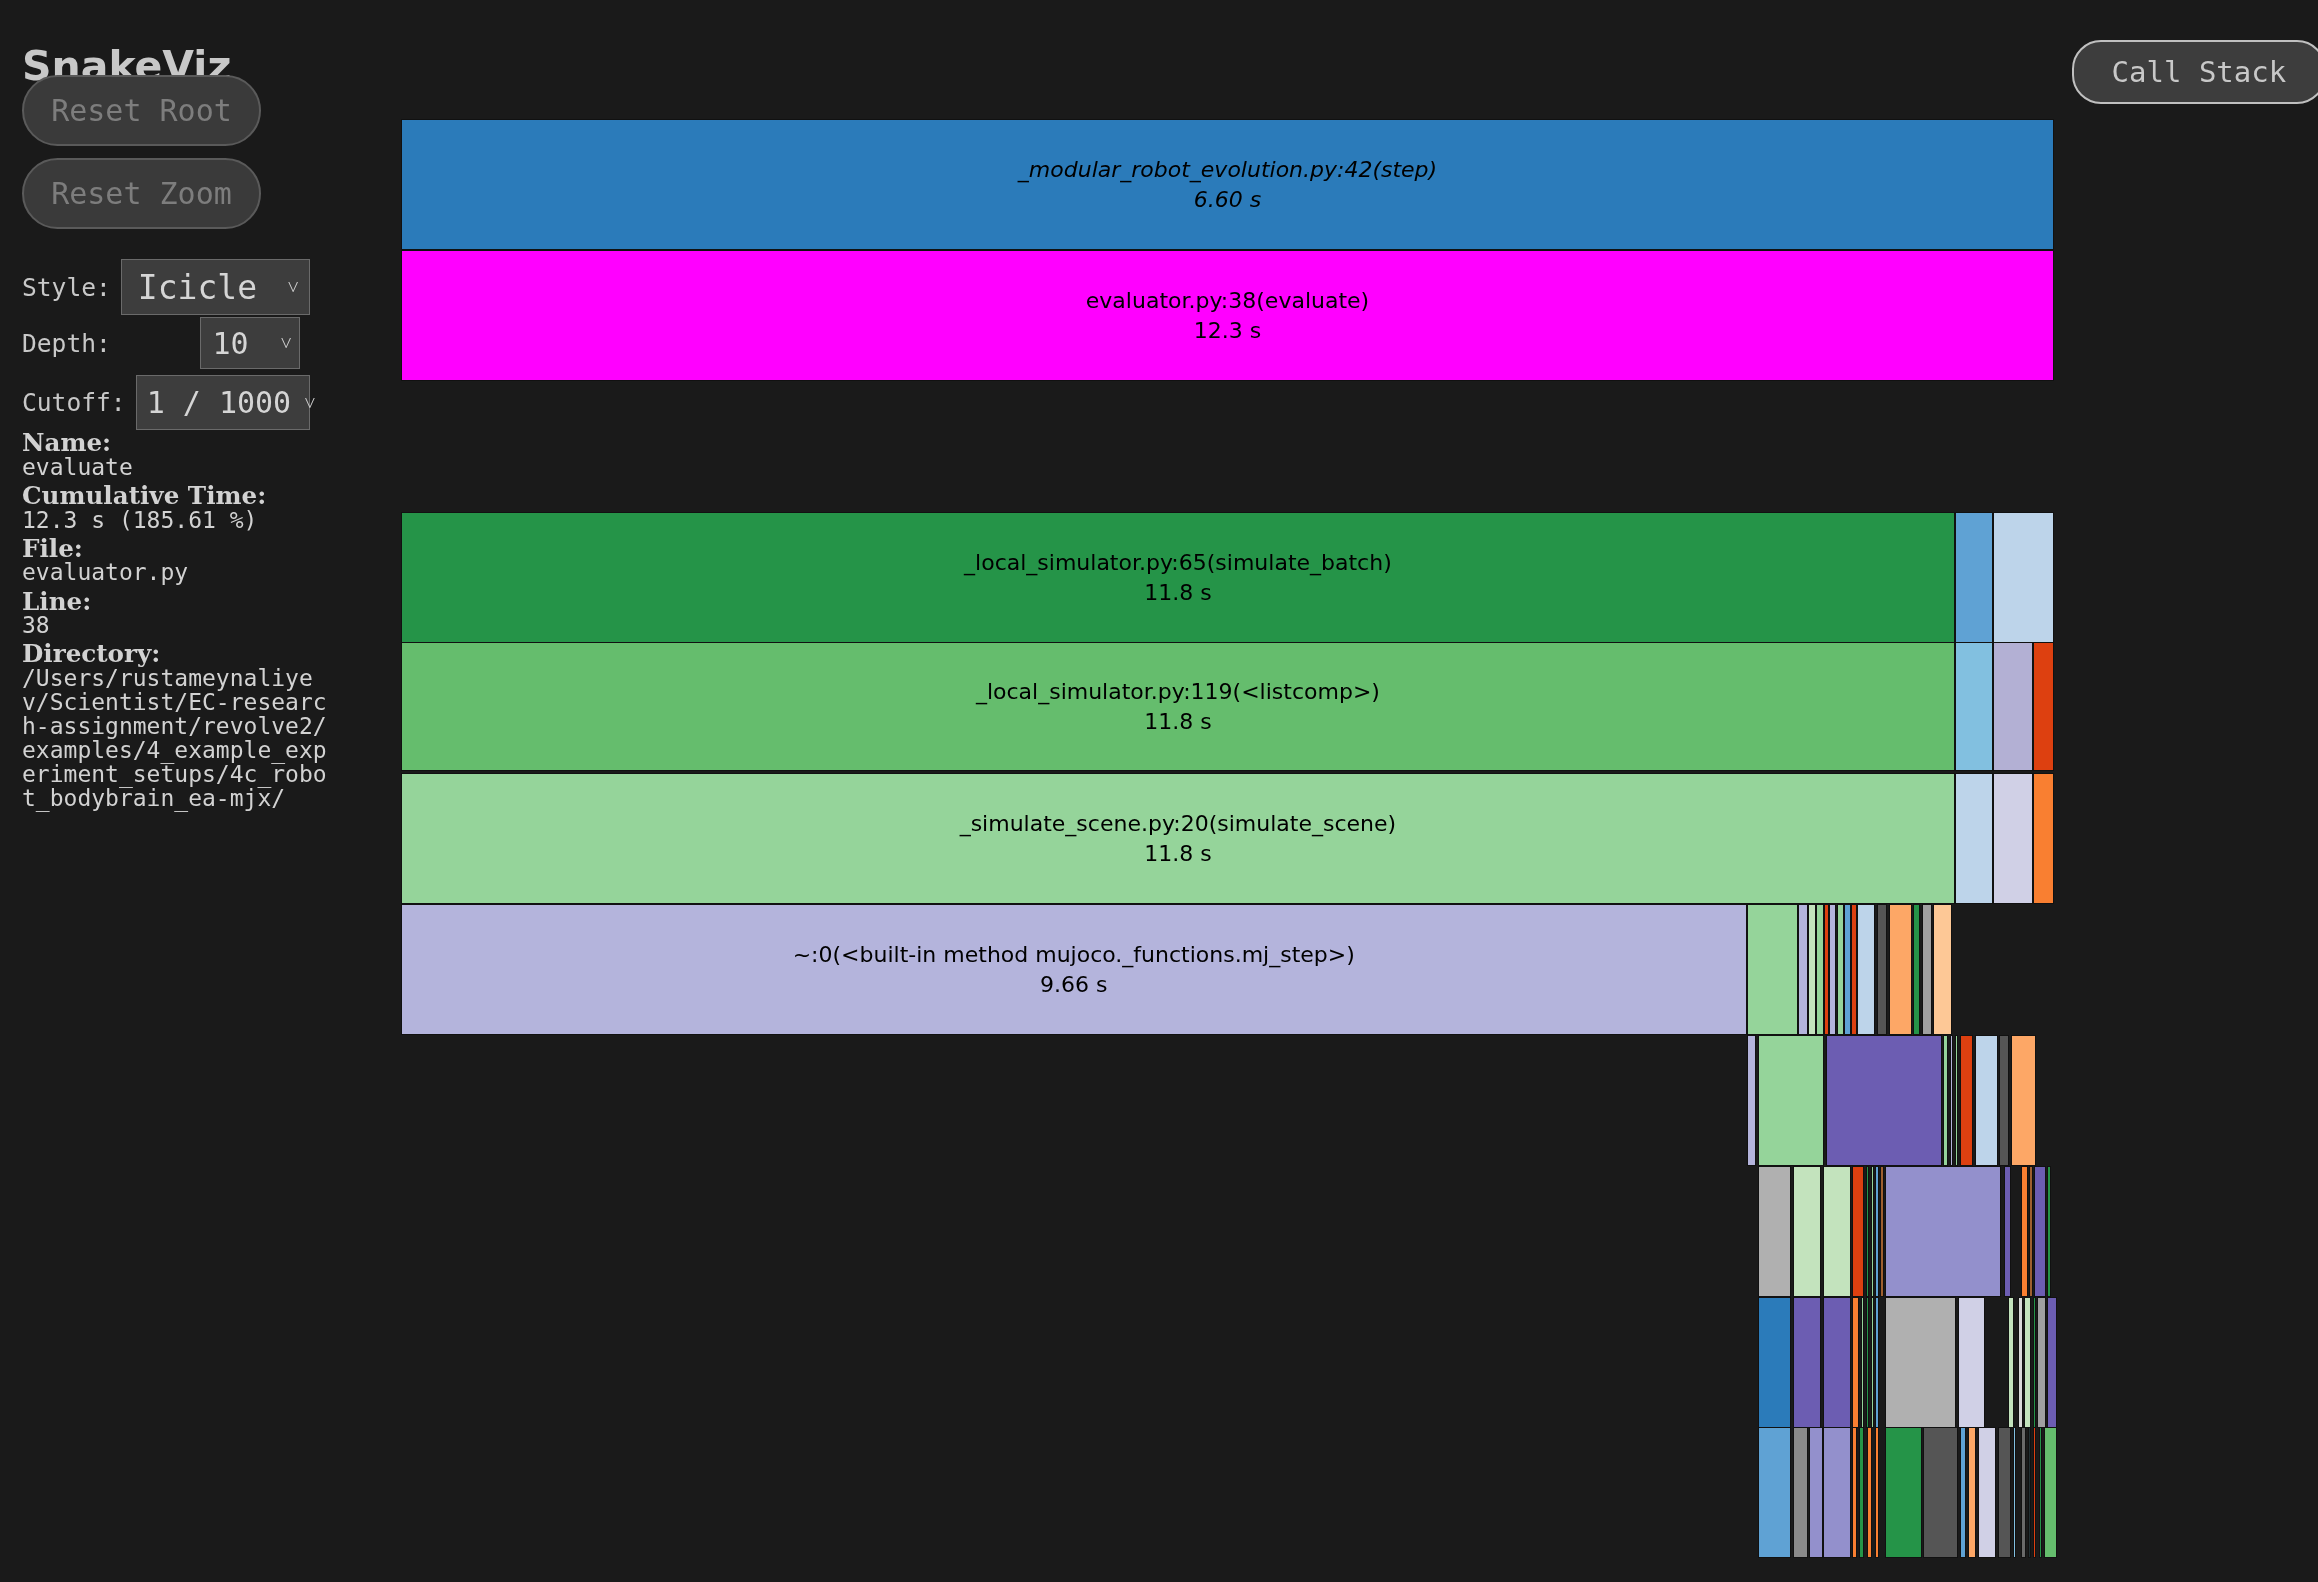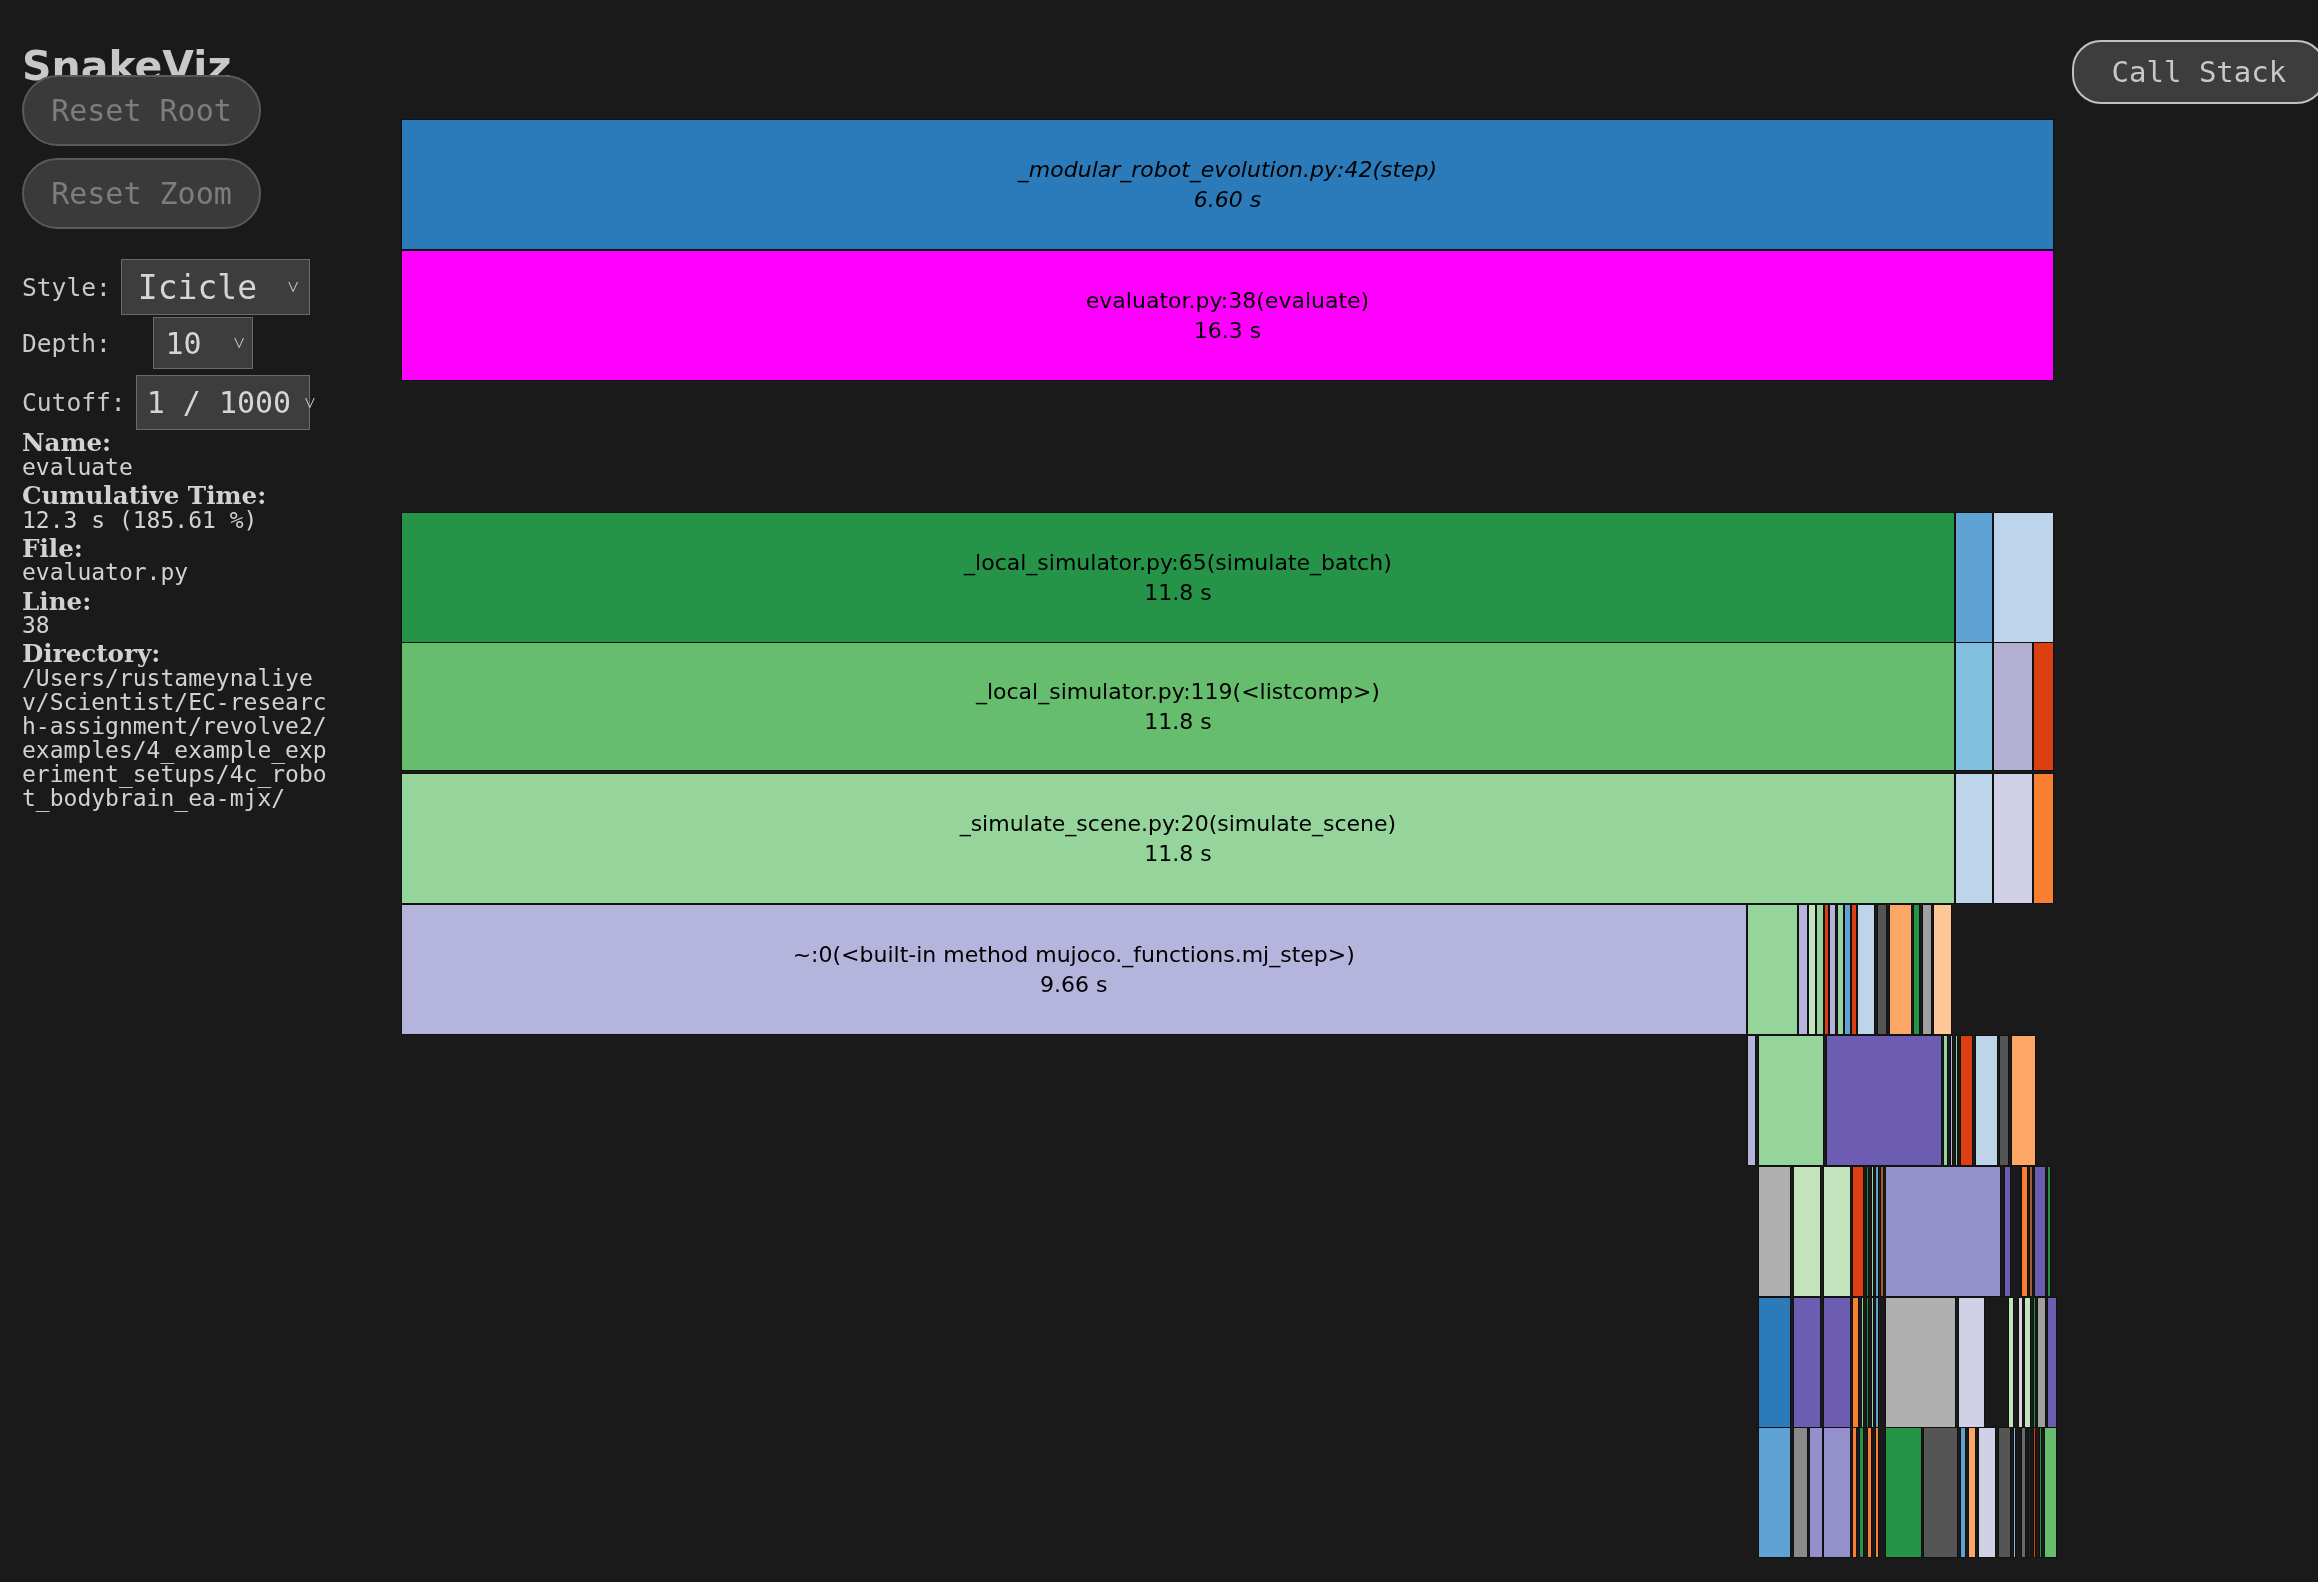--- a/index.html
+++ b/index.html
@@ -59,21 +59,21 @@
     font-family:"DejaVu Sans Mono", monospace;
     display:flex;align-items:center;
     cursor:pointer;
     box-sizing:border-box;
   }
   .fake-select .sel-text{flex:1;white-space:nowrap;}
   .chev{margin-left:13px;font-size:20px;color:#cfcfcf;line-height:1;}
 
   #style-row{top:259px;}
   #style-select{width:189px;height:56px;font-size:33px;padding:0 10px 0 16px;}
-  #depth-row{top:317px;}
+  #depth-row{top:317px;gap:47px;}
   #depth-select{width:100px;height:52px;font-size:30px;padding:0 7.2px 0 11.6px;margin-left:32px;}
   #cutoff-row{top:375px;}
   #cutoff-select{width:174px;height:55px;font-size:30px;padding:0 7.2px 0 10px;}
 
   #info-panel{
     position:absolute;left:22px;top:427px;width:311px;
     color:#d2d2d2;
   }
   .info-key{
     font-family:"DejaVu Serif", serif;font-weight:bold;
@@ -164,21 +164,21 @@
 <div id="icicle-chart">
     <div class="row" style="top: 0px; height: 131px; font-style: italic;">
       <div class="cell" style="left: 0%; width: 100%; background: rgb(43, 123, 186);">
         <div class="fn">_modular_robot_evolution.py:42(step)</div>
         <div class="tm">6.60 s</div>
       </div>
     </div>
     <div class="row" style="top: 131px; height: 131px;">
       <div class="cell" style="left: 0%; width: 100%; background: rgb(255, 0, 255);">
         <div class="fn">evaluator.py:38(evaluate)</div>
-        <div class="tm">16.3 s</div>
+        <div class="tm">12.3 s</div>
       </div>
     </div>
     <div class="row" style="top: 393px; height: 131px;">
       <div class="cell" style="left: 0%; width: 94%; background: rgb(37, 148, 72);">
         <div class="fn">_local_simulator.py:65(simulate_batch)</div>
         <div class="tm">11.8 s</div>
       </div>
       <div class="cell" style="left: 94%; width: 2.3%; background: rgb(95, 162, 212);"></div>
       <div class="cell" style="left: 96.3%; width: 3.7%; background: rgb(189, 212, 234);"></div>
     </div>

